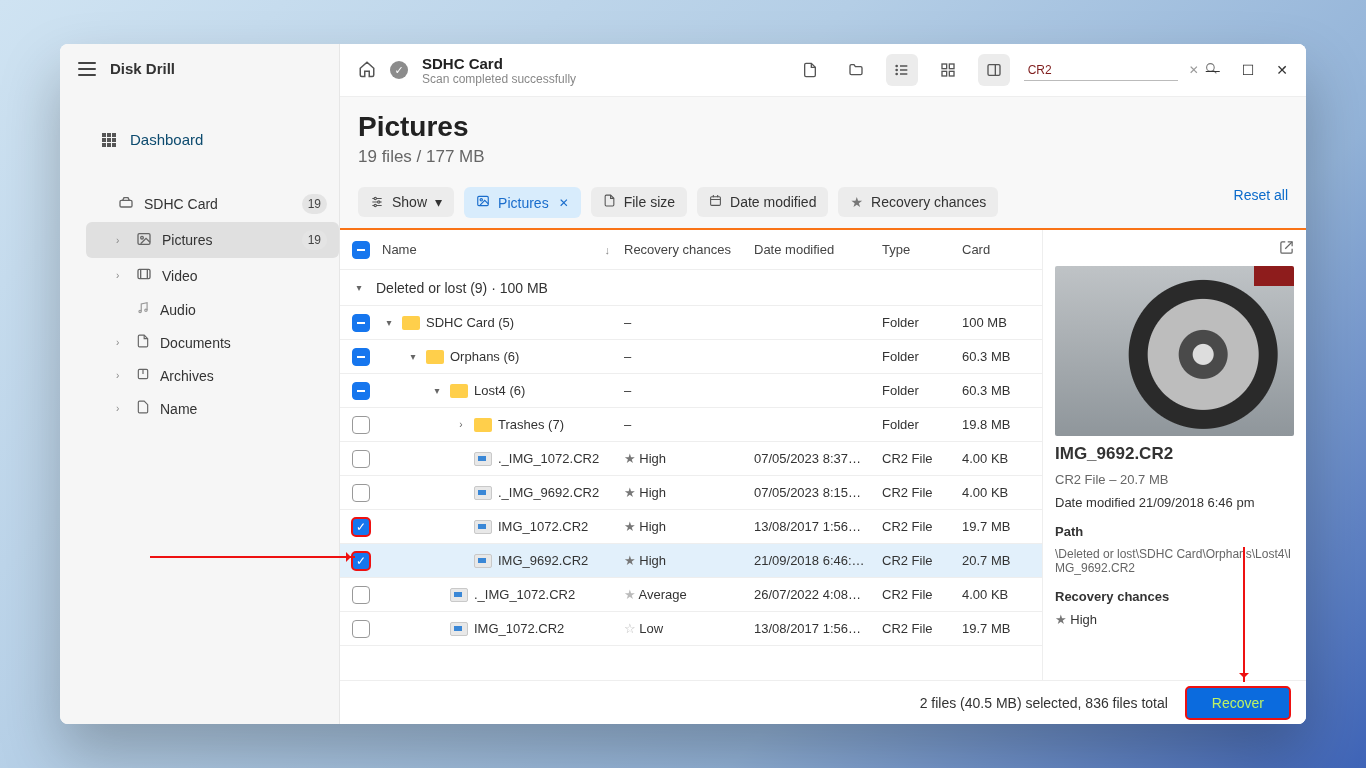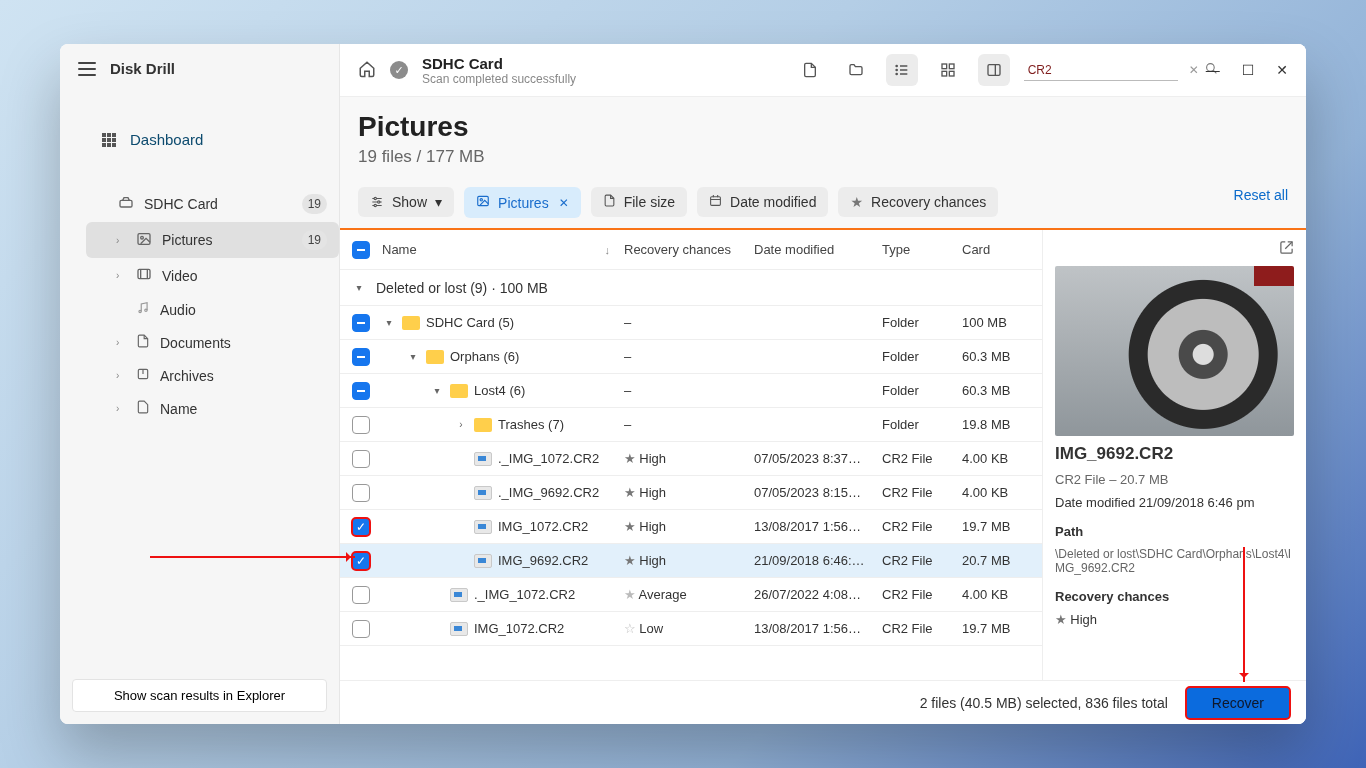--- a/index.html
+++ b/index.html
@@ -94,21 +94,21 @@
       radial-gradient(circle at 62% 52%, #bdbdbd 0 55px, transparent 56px),
       radial-gradient(circle at 62% 52%, #2a2a2a 0 74px, transparent 75px),
       linear-gradient(#8e1c1c,#8e1c1c) right top/40px 20px no-repeat,
       linear-gradient(#bfc3c6,#8f969b);
   }
   .detail h3{font-size:17px;font-weight:600;}
   .detail .muted{color:#666;}
   .detail .lbl{font-weight:600;margin-top:6px;}
   
   .footer{height:44px;border-top:1px solid #eee;background:#fff;display:flex;align-items:center;justify-content:flex-end;gap:18px;padding:0 16px;font-size:14px;color:#333;}
-  .recover-btn{background:#0b6bde;color:#0f172a;border:none;border-radius:4px;padding:8px 26px;font-size:14px;cursor:pointer;}
+  .recover-btn{background:#0b6bde;color:#bef264;border:none;border-radius:4px;padding:8px 26px;font-size:14px;cursor:pointer;}
   .annot-outline{outline:2px solid #e11;outline-offset:-1px;}
   
   .arr{position:absolute;pointer-events:none;}
   .arr.h{height:2px;background:#e11;}
   .arr.h::after{content:"";position:absolute;right:-1px;top:-4px;border:5px solid transparent;border-left-color:#e11;}
   .arr.v{width:2px;background:#e11;}
   .arr.v::after{content:"";position:absolute;bottom:-1px;left:-4px;border:5px solid transparent;border-top-color:#e11;}
   .table-scroll::-webkit-scrollbar{width:10px;}
   .table-scroll::-webkit-scrollbar-thumb{background:#ccc;border-radius:5px;}
 </style>
@@ -197,23 +197,20 @@
     <span>Archives</span>
     </div>
         <div class="side-row" style="padding-left: 30px;">
           <span class="chev">›</span>
     <span class="sicon"><svg width="14" height="14" viewBox="0 0 24 24" fill="none" stroke="#666" stroke-width="2">
               <path d="M14 2H6a2 2 0 0 0-2 2v16a2 2 0 0 0 2 2h12a2 2 0 0 0 2-2V8z"></path>
             </svg></span>
     <span>Name</span>
     </div>
       </div>
-    <div class="bottom">
-      <button class="explorer-btn">Show scan results in Explorer</button>
-    </div>
   </div>
 
   <div class="main">
     <div class="topbar">
       <span class="home">
         <svg width="18" height="18" viewBox="0 0 24 24" fill="none" stroke="#555" stroke-width="2">
             <path d="M3 11l9-8 9 8v9a2 2 0 0 1-2 2h-4v-7h-6v7H5a2 2 0 0 1-2-2z"></path>
           </svg>
       </span>
       <span class="status-dot">✓</span>

